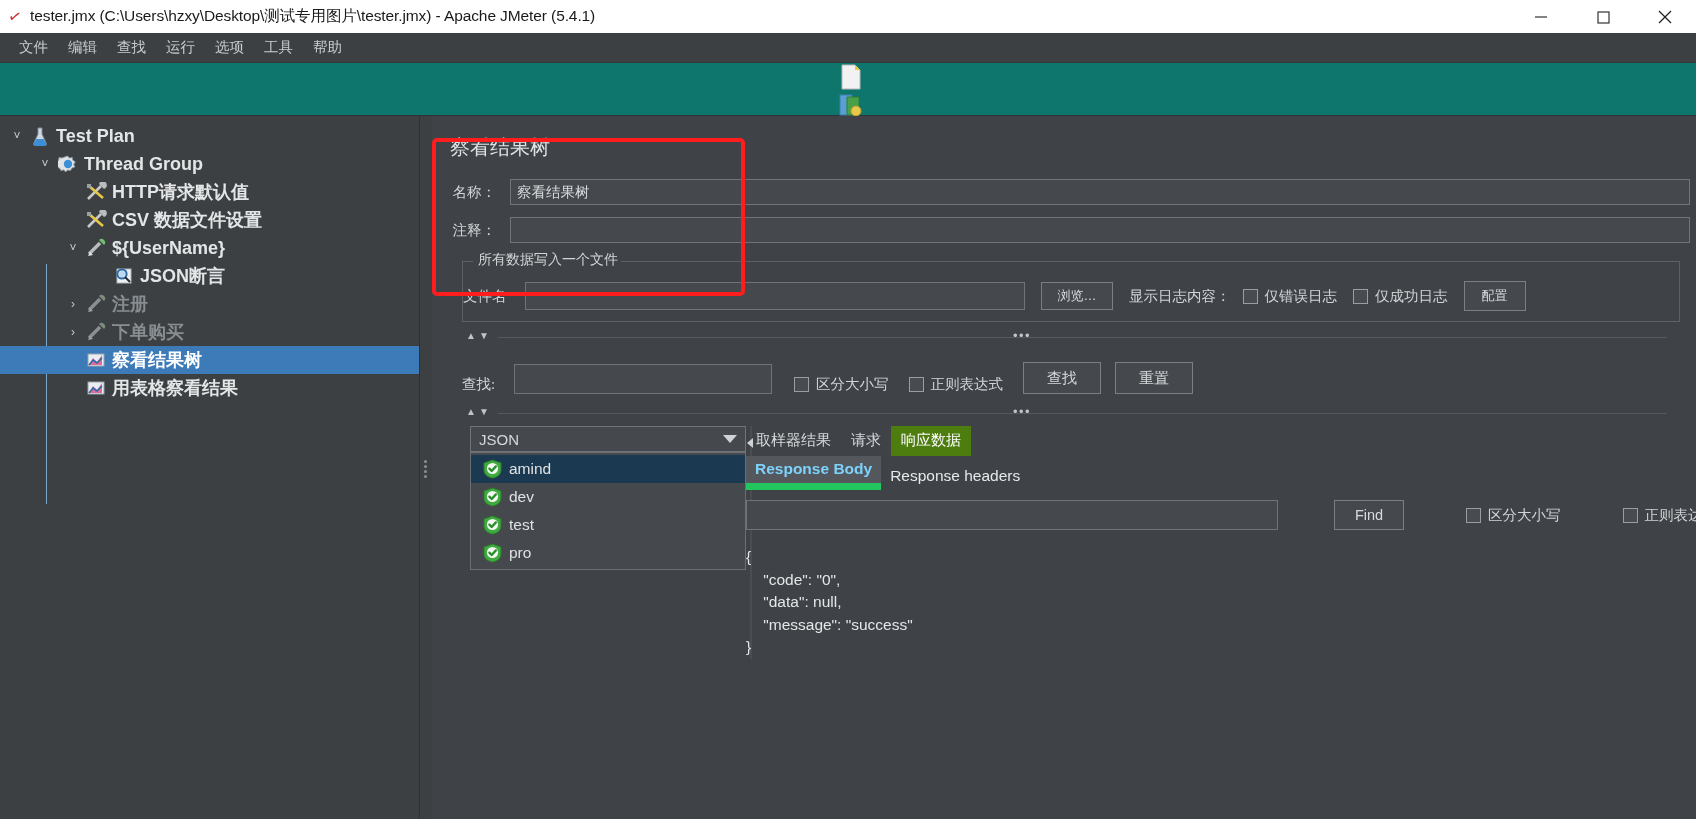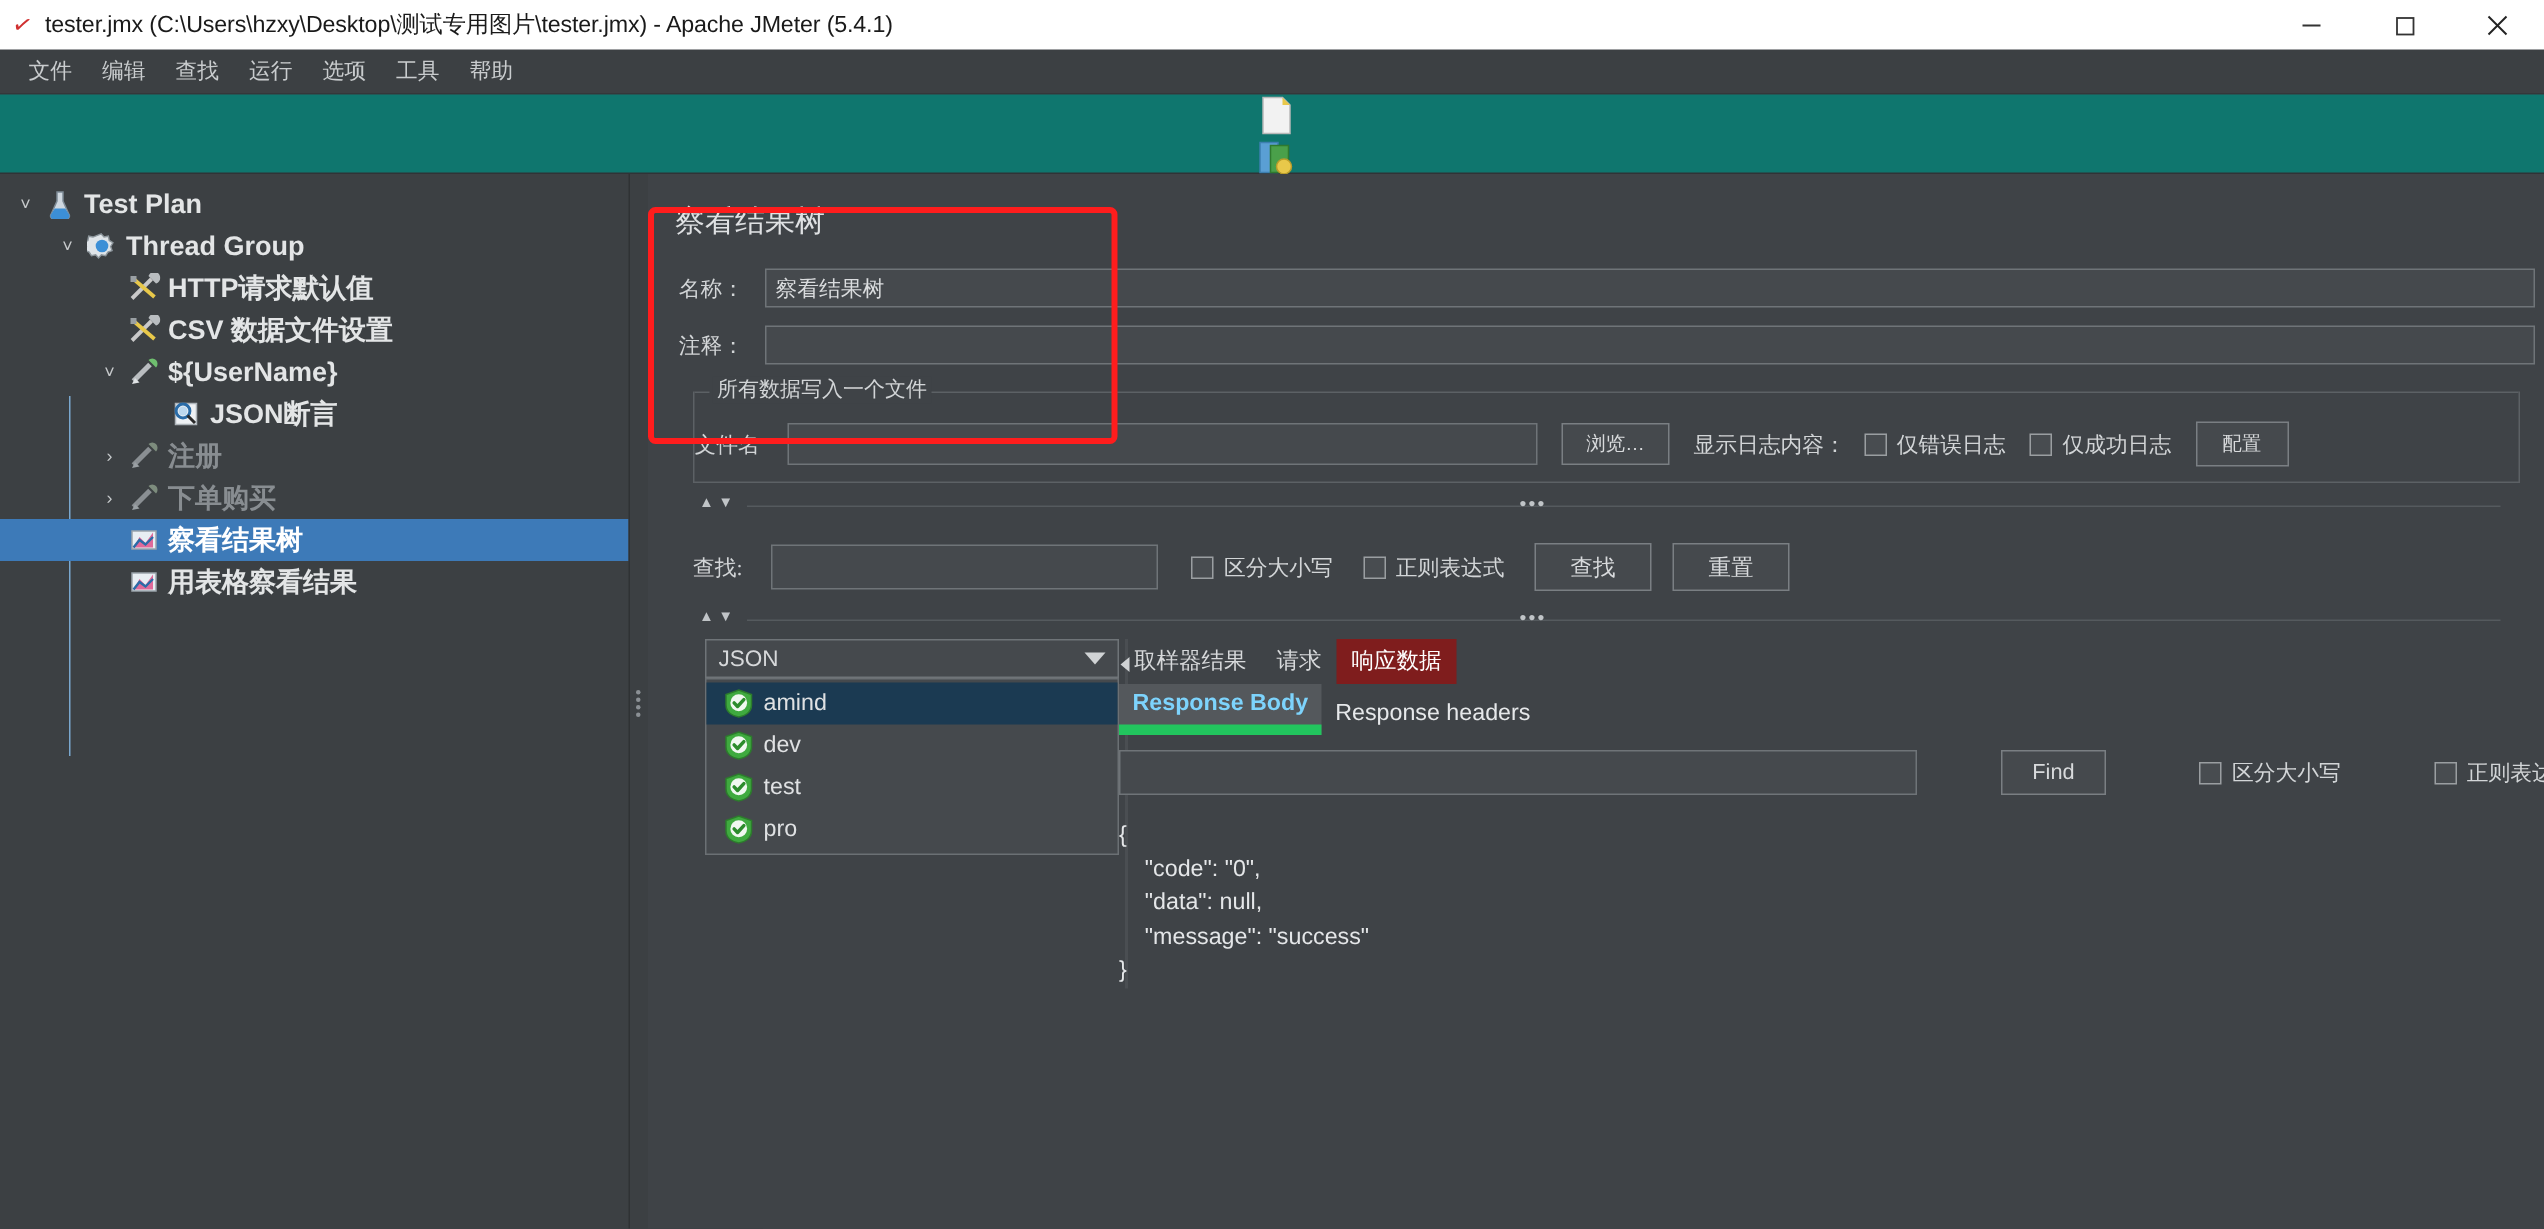--- a/index.html
+++ b/index.html
@@ -114,21 +114,21 @@
       border-top:5px solid transparent;border-bottom:5px solid transparent;
       border-right:6px solid #cfd2d4;}
   .vsplit .dn{position:absolute;left:1px;top:34px;width:0;height:0;
       border-top:5px solid transparent;border-bottom:5px solid transparent;
       border-left:6px solid #6fbf6f;}
   .vsplit .bar{position:absolute;left:4px;top:0;bottom:0;width:2px;background:#4a4e52;}
 
   .rightside{flex:1;position:relative;}
   .tabs{display:flex;align-items:flex-end;height:30px;}
   .tab{font-size:15px;color:#d7d9db;padding:5px 10px 6px 10px;white-space:nowrap;}
-  .tab.active{background:#7f1d1d;color:#ffffff;}
+  .tab.active{background:#4d7c0f;color:#ffffff;}
   .subtabs{display:flex;align-items:flex-end;height:30px;margin-top:4px;}
   .subtab{font-size:15.5px;color:#e6e8ea;padding:4px 9px 5px 9px;white-space:nowrap;}
   .subtab.active{background:#54585c;color:#7dd3fc;font-weight:bold;
                  border-bottom:7px solid #22c55e;}
   .findrow{display:flex;align-items:center;margin-top:10px;gap:44px;}
   .resp{margin-top:16px;color:#e4e6e8;font-size:15.5px;line-height:22.5px;
         font-family:"Liberation Sans",sans-serif;white-space:pre;}
   .leftedge{position:absolute;left:0;top:0;width:7px;height:705px;}
 </style>
 </head>
@@ -500,21 +500,21 @@
             <div class="btn" style="margin-left:16px;width:62px;height:30px;">配置</div>
           </div>
         </div>
 
         <div class="divider" style="width:1205px;">
           <div class="arrows">▲▼</div>
           <div class="divline"></div>
           <div class="dots" style="left:560px;">•••</div>
         </div>
 
-        <div style="display:flex;align-items:center;margin-left:14px;margin-top:18px;font-family:Liberation Serif, serif;">
+        <div style="display:flex;align-items:flex-end;margin-left:14px;margin-top:18px;font-family:Liberation Serif, serif;">
           <div style="color:#d2d5d7;font-size:14.5px;width:52px;white-space:nowrap;">查找:</div>
           <div class="inp" style="width:258px;height:30px;"></div>
           <div style="display:flex;align-items:center;margin-left:22px;">
             <span class="chk"></span>
             <span class="chklab">区分大小写</span>
           </div>
           <div style="display:flex;align-items:center;margin-left:20px;">
             <span class="chk"></span>
             <span class="chklab">正则表达式</span>
           </div>

